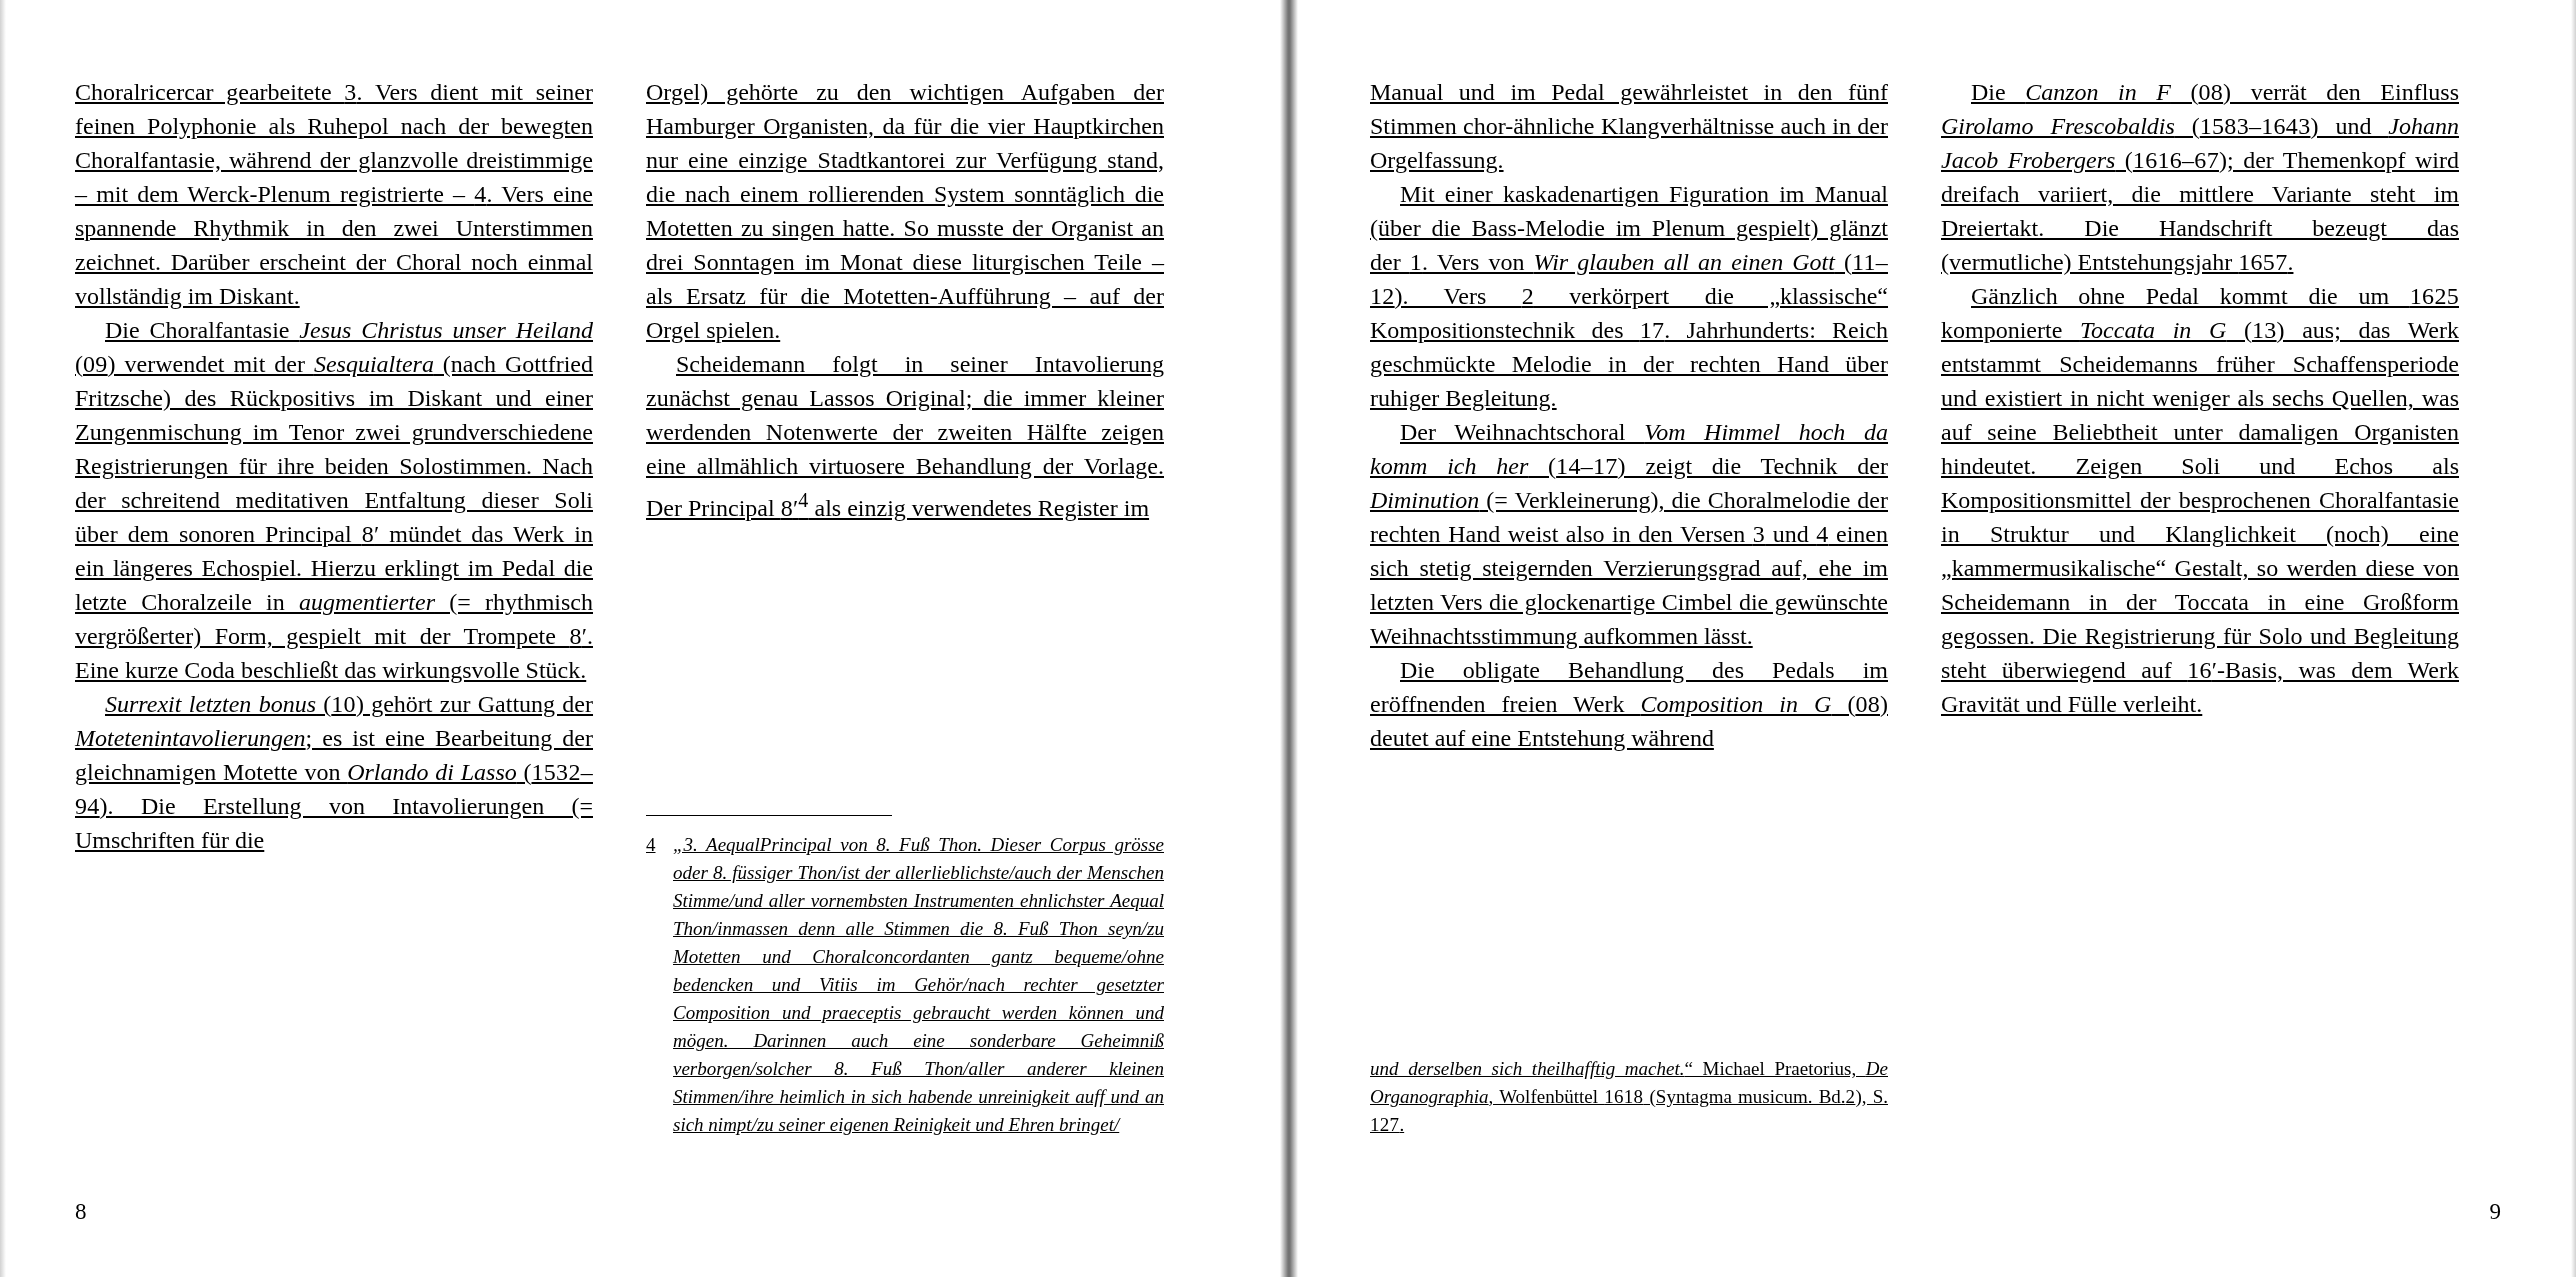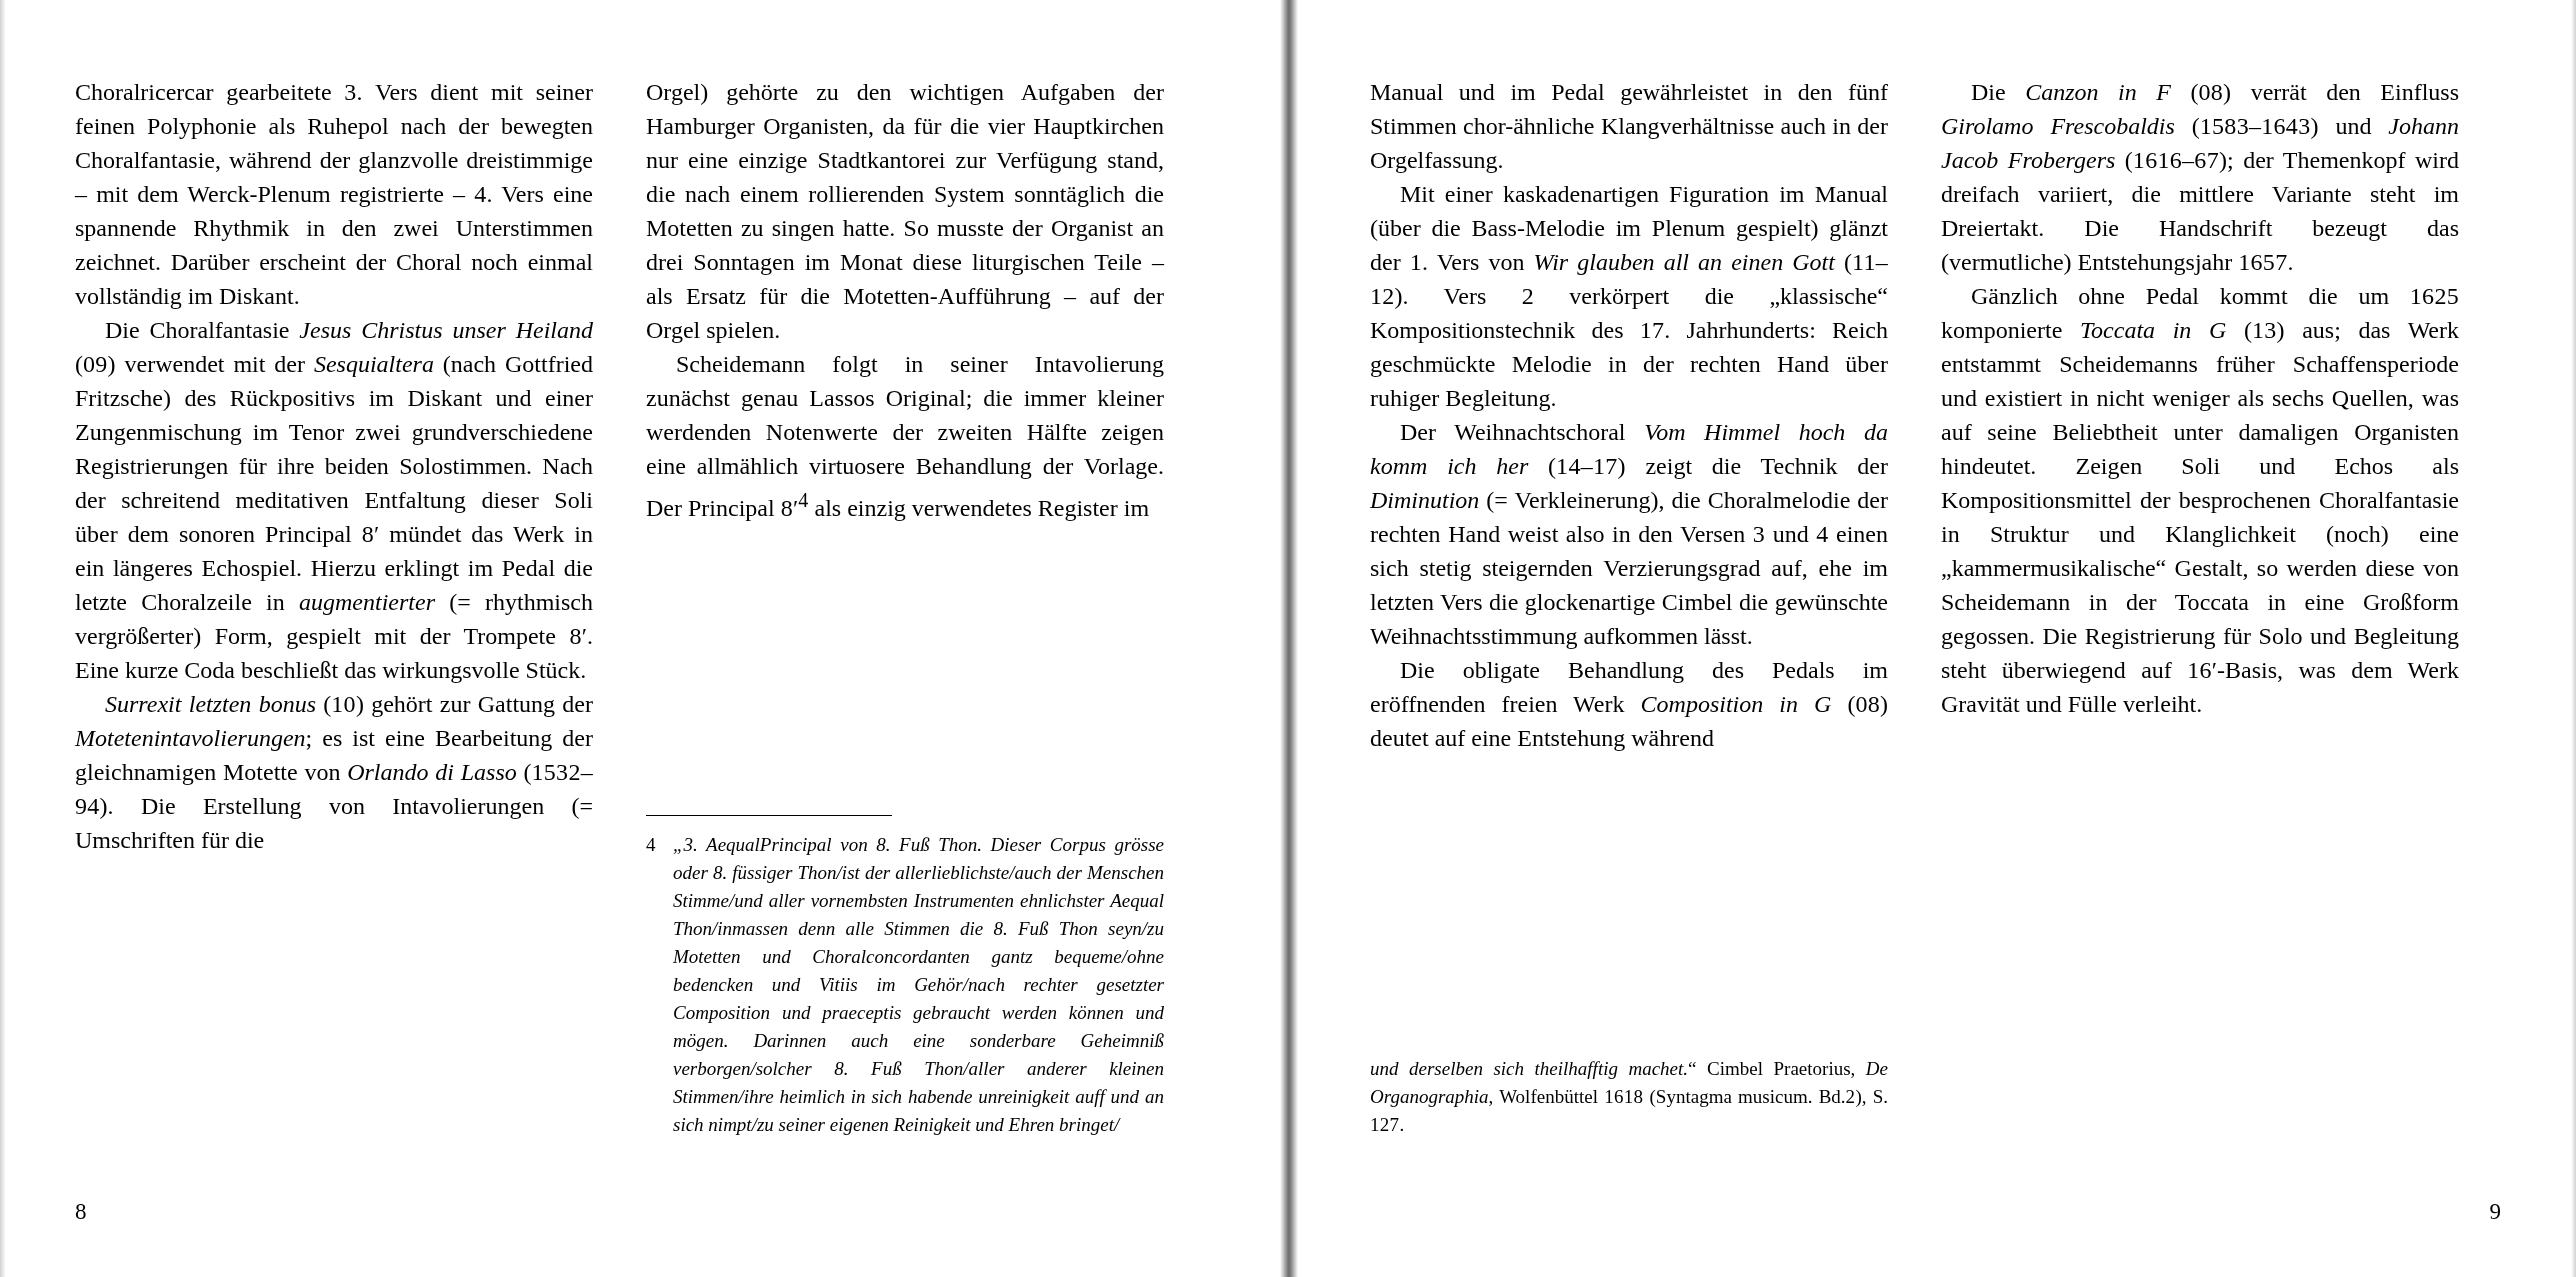--- a/index.html
+++ b/index.html
@@ -18,20 +18,21 @@
   .spread {
     position: absolute;
     inset: 0;
     display: flex;
   }
   .page {
     position: relative;
     width: 1288px;
     height: 1277px;
     box-sizing: border-box;
+    text-decoration: underline;
   }
   .page-left {
     padding: 75px 82px 0 75px;
   }
   .page-right {
     padding: 75px 60px 0 82px;
   }
   
   .gutter {
     position: absolute;
@@ -163,21 +164,21 @@
 
       <div class="col">
         <div class="body-text">
           <p class="noindent">Manual und im Pedal gewährleistet in den fünf Stimmen chor-ähnliche Klangverhältnisse auch in der Orgelfassung.</p>
           <p>Mit einer kaskadenartigen Figuration im Manual (über die Bass-Melodie im Plenum gespielt) glänzt der <span class="num">1</span>. Vers von <em>Wir glauben all an einen Gott</em> (<span class="num">11–12</span>). Vers <span class="num">2</span> verkörpert die „klassische“ Kompositionstechnik des <span class="num">17</span>. Jahrhunderts: Reich geschmückte Melodie in der rechten Hand über ruhiger Begleitung.</p>
           <p>Der Weihnachtschoral <em>Vom Himmel hoch da komm ich her</em> (<span class="num">14–17</span>) zeigt die Technik der <em>Diminution</em> (= Verkleinerung), die Choralmelodie der rechten Hand weist also in den Versen <span class="num">3</span> und <span class="num">4</span> einen sich stetig steigernden Verzierungsgrad auf, ehe im letzten Vers die glockenartige Cimbel die gewünschte Weihnachtsstimmung aufkommen lässt.</p>
           <p>Die obligate Behandlung des Pedals im eröffnenden freien Werk <em>Composition in G</em> (<span class="num">08</span>) deutet auf eine Entstehung während</p>
         </div>
         <div class="footnote-block">
           <div class="footnote">
-            <span class="fn-text"><em>und derselben sich theilhafftig machet.</em><span class="roman">“ Cimbel Praetorius, </span><em>De Organographia</em><span class="roman">, Wolfenbüttel <span class="num">1618</span> (Syntagma musicum. Bd.<span class="num">2</span>), S. <span class="num">127</span>.</span></span>
+            <span class="fn-text"><em>und derselben sich theilhafftig machet.</em><span class="roman">“ Michael Praetorius, </span><em>De Organographia</em><span class="roman">, Wolfenbüttel <span class="num">1618</span> (Syntagma musicum. Bd.<span class="num">2</span>), S. <span class="num">127</span>.</span></span>
           </div>
         </div>
       </div>
 
       <div class="col">
         <div class="body-text">
           <p>Die <em>Canzon in F</em> (<span class="num">08</span>) verrät den Einfluss <em>Girolamo Frescobaldis</em> (<span class="num">1583–1643</span>) und <em>Johann Jacob Frobergers</em> (<span class="num">1616–67</span>); der Themenkopf wird dreifach variiert, die mittlere Variante steht im Dreiertakt. Die Handschrift bezeugt das (vermutliche) Entstehungsjahr <span class="num">1657</span>.</p>
           <p>Gänzlich ohne Pedal kommt die um <span class="num">1625</span> komponierte <em>Toccata in G</em> (<span class="num">13</span>) aus; das Werk entstammt Scheidemanns früher Schaffensperiode und existiert in nicht weniger als sechs Quellen, was auf seine Beliebtheit unter damaligen Organisten hindeutet. Zeigen Soli und Echos als Kompositionsmittel der besprochenen Choralfantasie in Struktur und Klanglichkeit (noch) eine „kammermusikalische“ Gestalt, so werden diese von Scheidemann in der Toccata in eine Großform gegossen. Die Registrierung für Solo und Begleitung steht überwiegend auf <span class="num">16</span>′-Basis, was dem Werk Gravität und Fülle verleiht.</p>
         </div>
       </div>

